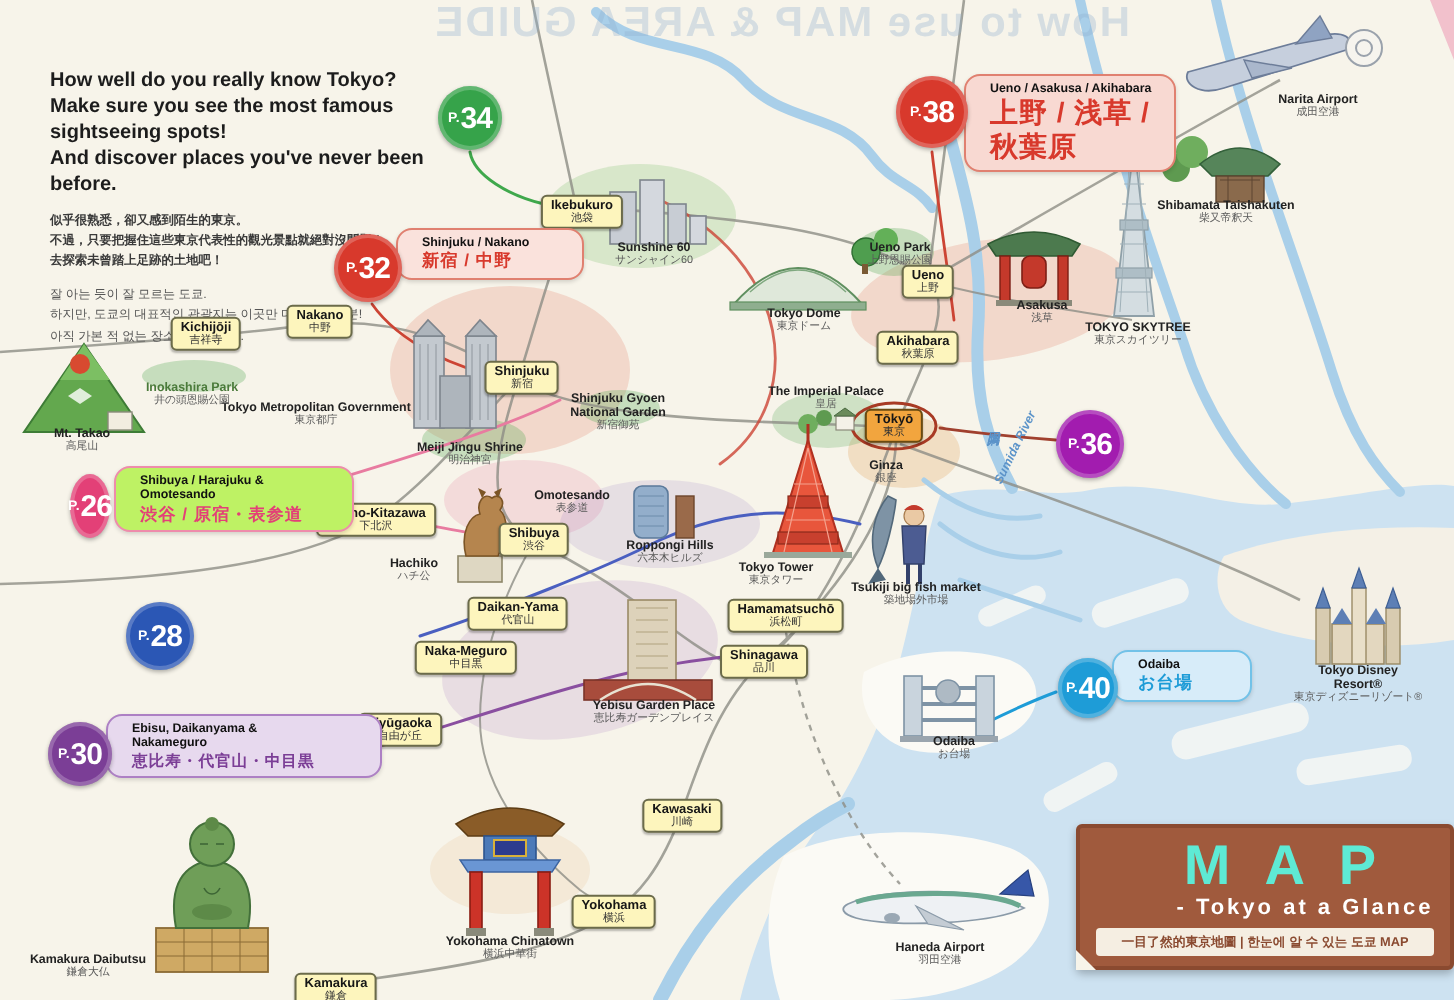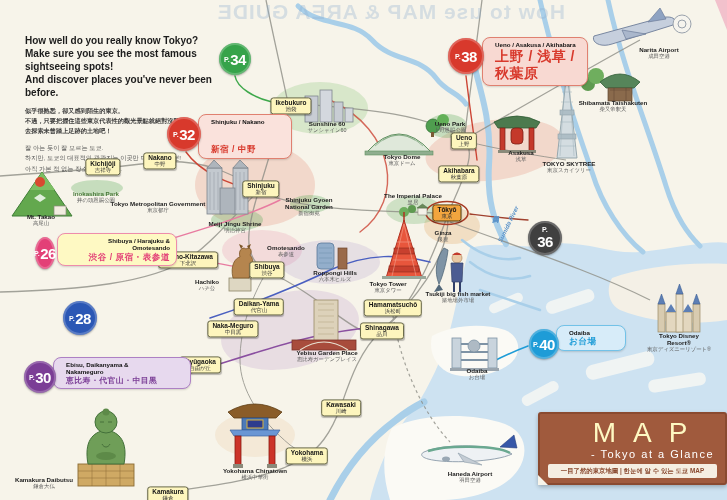--- a/index.html
+++ b/index.html
@@ -34,22 +34,22 @@
                 display:flex;align-items:baseline;justify-content:center;z-index:8;font-weight:bold;
                 box-shadow:inset 0 0 0 2px rgba(255,255,255,.22),0 1px 2px rgba(0,0,0,.3);
                 padding-top:0;align-items:center;}
   .badge-circle .p{font-size:7px;margin-right:.5px;}
   .badge-circle .num{font-size:15px;letter-spacing:-.5px;}
   .titlebox{position:absolute;left:538px;top:412px;width:189px;height:73px;z-index:10;
             background:#a05a3d;border:2px solid #8a4a30;border-radius:3px;box-sizing:border-box;
             text-align:center;padding-top:5px;box-shadow:0 2px 4px rgba(0,0,0,.25);}
   .titlebox:after{content:"";position:absolute;left:-2px;bottom:-2px;
                   border-left:10px solid #f7f4ea;border-top:10px solid transparent;}
-  .map-title{font-size:28px;font-weight:normal;color:#fef9c3;letter-spacing:17px;padding-left:32px;line-height:1;}
-  .map-sub{color:#fff;font-size:11px;font-weight:normal;letter-spacing:1.5px;margin-top:1px;padding-left:40px;}
+  .map-title{font-size:28px;font-weight:bold;color:#5eead4;letter-spacing:17px;padding-left:32px;line-height:1;}
+  .map-sub{color:#fff;font-size:11px;font-weight:bold;letter-spacing:1.5px;margin-top:1px;padding-left:40px;}
   .map-strip{margin:4px 8px 0 8px;background:#f5eee2;color:#8a4a30;font-size:6.4px;font-weight:bold;
              padding:2.5px 0;border-radius:2px;}
   .corner{position:absolute;right:0;top:0;width:0;height:0;z-index:11;
           border-left:12px solid transparent;border-top:30px solid #f0b4c4;opacity:.8;}
 </style>
 </head>
 <body>
 
 <div class="map" id="map">
 
@@ -445,46 +445,46 @@
       <div class="landmark" style="left: 44px; top: 483px;">
         <div class="en">Kamakura Daibutsu</div>
         <div class="ja">鎌倉大仏</div>
       </div>
       <div class="landmark river" style="left: 508px; top: 224px; transform: translate(-50%, -50%) rotate(-64deg);">
         <div class="en" style="color: rgb(91, 147, 201);">Sumida River</div>
       </div>
       <div class="landmark river vert" style="left: 496px; top: 211px;">
         <div class="en" style="color: rgb(91, 147, 201);">隅田川</div>
       </div>
-      <div class="badge-label" style="left: 57px; top: 233px; width: 100px; background: #fef9c3; border-color: rgb(238, 140, 171); text-align: right;"><div class="en">Shibuya / Harajuku &amp;
+      <div class="badge-label" style="left: 57px; top: 233px; width: 100px; background: #bef264; border-color: rgb(238, 140, 171);"><div class="en">Shibuya / Harajuku &amp;
 Omotesando</div><div class="ja" style="color: rgb(227, 64, 119);">渋谷 / 原宿・表参道</div></div>
       <div class="badge-circle" style="left: 45px; top: 253px; width: 20px; height: 32px; background: rgb(227, 64, 119);">
         <span class="p">P.</span>
         <span class="num">26</span>
       </div>
       <div class="badge-circle" style="left: 80px; top: 318px; width: 34px; height: 34px; background: rgb(43, 87, 181);">
         <span class="p">P.</span>
         <span class="num">28</span>
       </div>
       <div class="badge-label" style="left: 53px; top: 357px; width: 118px; background: rgb(231, 217, 238); border-color: rgb(173, 128, 196);"><div class="en">Ebisu, Daikanyama &amp;
 Nakameguro</div><div class="ja" style="color: rgb(123, 62, 150); font-size: 7.8px;">恵比寿・代官山・中目黒</div></div>
       <div class="badge-circle" style="left: 40px; top: 377px; width: 32px; height: 32px; background: rgb(123, 62, 150); text-align: center;">
         <span class="p">P.</span>
         <span class="num">30</span>
       </div>
-      <div class="badge-label" style="left: 198px; top: 114px; width: 74px; background: rgb(250, 226, 220); border-color: rgb(224, 128, 112);"><div class="en">Shinjuku / Nakano</div><div class="ja" style="color: rgb(216, 57, 44); margin-top: 19px;">新宿 / 中野</div></div>
+      <div class="badge-label" style="left: 198px; top: 114px; width: 74px; background: rgb(250, 226, 220); border-color: rgb(224, 128, 112);"><div class="en">Shinjuku / Nakano</div><div class="ja" style="color: rgb(216, 57, 44);">新宿 / 中野</div></div>
       <div class="badge-circle" style="left: 184px; top: 134px; width: 34px; height: 34px; background: rgb(216, 57, 44);">
         <span class="p">P.</span>
         <span class="num">32</span>
       </div>
       <div class="badge-circle" style="left: 235px; top: 59px; width: 32px; height: 32px; background: rgb(54, 163, 74);">
         <span class="p">P.</span>
         <span class="num">34</span>
       </div>
-      <div class="badge-circle" style="left: 545px; top: 238px; width: 34px; height: 34px; background: #404040; flex-direction: column;">
+      <div class="badge-circle" style="left: 545px; top: 222px; width: 34px; height: 34px; background: #a21caf;">
         <span class="p">P.</span>
         <span class="num">36</span>
       </div>
       <div class="badge-label" style="left: 482px; top: 37px; width: 86px; background: rgb(248, 217, 210); border-color: rgb(224, 128, 112);"><div class="en">Ueno / Asakusa / Akihabara</div><div class="ja" style="color: rgb(216, 57, 44); font-size: 14px;">上野 / 浅草 / 秋葉原</div></div>
       <div class="badge-circle" style="left: 466px; top: 56px; width: 36px; height: 36px; background: rgb(216, 57, 44);">
         <span class="p">P.</span>
         <span class="num">38</span>
       </div>
       <div class="badge-label" style="left: 556px; top: 325px; width: 50px; background: rgb(215, 236, 249); border-color: rgb(114, 194, 232);"><div class="en">Odaiba</div><div class="ja" style="color: rgb(30, 156, 215);">お台場</div></div>
       <div class="badge-circle" style="left: 544px; top: 344px; width: 30px; height: 30px; background: rgb(30, 156, 215);">

